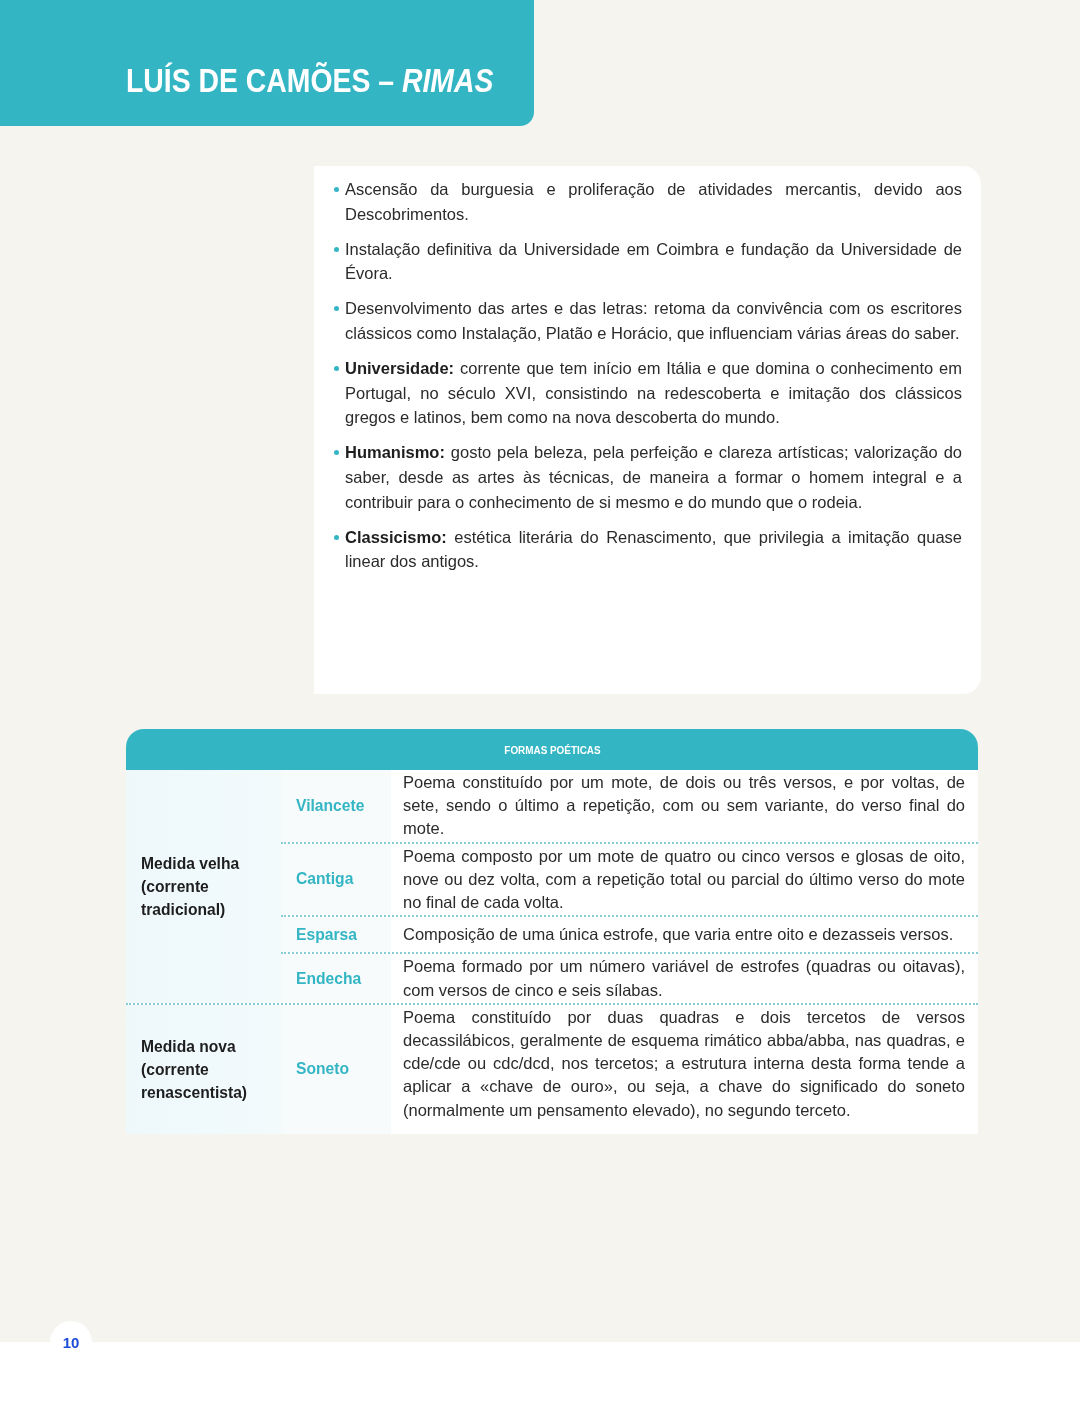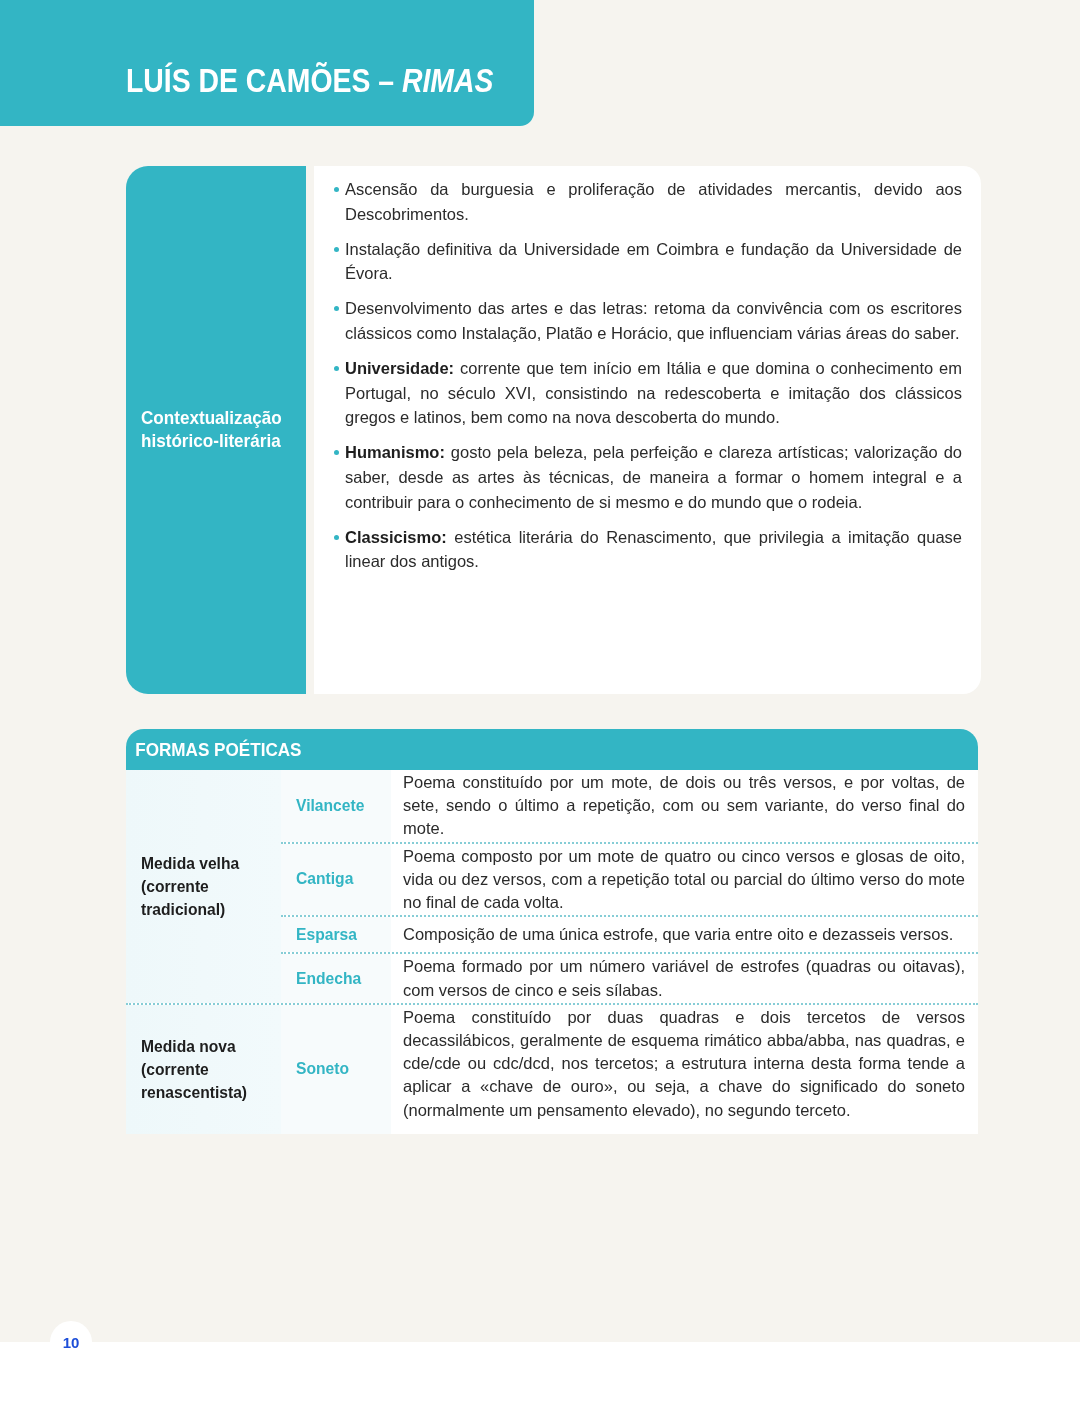--- a/index.html
+++ b/index.html
@@ -73,22 +73,22 @@
   
   .forms {
     position: absolute; left: 126px; top: 729px;
     width: 852px;
   }
   .forms-header {
     height: 41px;
     background: #33b5c4;
     border-top-left-radius: 18px;
     border-top-right-radius: 18px;
-    color: #ffffff; font-weight: bold; font-size: 19px;
-    display: flex; align-items: center; justify-content: flex-start;
+    color: #ffffff; font-weight: bold; font-size: 11px;
+    display: flex; align-items: center; justify-content: center;
   }
   .forms-header span { transform: scaleX(0.9); display: inline-block; }
   .forms-body { position: relative; width: 852px; background: #ffffff; }
   .group { display: flex; position: relative; }
   .group + .group { border-top: 2px dotted #86cdd6; }
   .group-label {
     width: 155px; flex: 0 0 155px;
     background: linear-gradient(to right, #eef8fa, #f2fafc);
     display: flex; align-items: center;
     padding-left: 15px; box-sizing: border-box;
@@ -124,23 +124,20 @@
     position: absolute; left: 0; top: 1342px; width: 1080px; height: 64px; background: #ffffff;
   }
 </style>
 </head>
 <body>
 
 <div class="header-band"></div>
 <div class="header-title"><span>LUÍS DE CAMÕES – </span><span class="em">RIMAS</span></div>
 
 <section class="context">
-  <div class="context-label-col">
-    <div class="context-label">Contextualização histórico-literária</div>
-  </div>
   <div class="context-body">
     <ul class="bullets">
       <li><span class="dot"></span><b></b><span>Ascensão da burguesia e proliferação de atividades mercantis, devido aos Descobrimentos.</span></li>
       <li><span class="dot"></span><b></b><span>Instalação definitiva da Universidade em Coimbra e fundação da Universidade de Évora.</span></li>
       <li><span class="dot"></span><b></b><span>Desenvolvimento das artes e das letras: retoma da convivência com os escritores clássicos como Instalação, Platão e Horácio, que influenciam várias áreas do saber.</span></li>
       <li><span class="dot"></span><b>Universidade:</b><span> corrente que tem início em Itália e que domina o conhecimento em Portugal, no século XVI, consistindo na redescoberta e imitação dos clássicos gregos e latinos, bem como na nova descoberta do mundo.</span></li>
       <li><span class="dot"></span><b>Humanismo:</b><span> gosto pela beleza, pela perfeição e clareza artísticas; valorização do saber, desde as artes às técnicas, de maneira a formar o homem integral e a contribuir para o conhecimento de si mesmo e do mundo que o rodeia.</span></li>
       <li><span class="dot"></span><b>Classicismo:</b><span> estética literária do Renascimento, que privilegia a imitação quase linear dos antigos.</span></li>
     </ul>
   </div>
@@ -159,21 +156,21 @@
         <div class="row">
           <div class="row-name">
               <span>Vilancete</span>
             </div>
           <div class="row-desc">Poema constituído por um mote, de dois ou três versos, e por voltas, de sete, sendo o último a repetição, com ou sem variante, do verso final do mote.</div>
         </div>
         <div class="row">
           <div class="row-name">
               <span>Cantiga</span>
             </div>
-          <div class="row-desc">Poema composto por um mote de quatro ou cinco versos e glosas de oito, vida ou dez versos, com a repetição total ou parcial do último verso do mote no final de cada volta.</div>
+          <div class="row-desc">Poema composto por um mote de quatro ou cinco versos e glosas de oito, nove ou dez volta, com a repetição total ou parcial do último verso do mote no final de cada volta.</div>
         </div>
         <div class="row">
           <div class="row-name">
               <span>Esparsa</span>
             </div>
           <div class="row-desc" style="padding-top:6px;padding-bottom:6px;">Composição de uma única estrofe, que varia entre oito e dezasseis versos.</div>
         </div>
         <div class="row">
           <div class="row-name">
               <span>Endecha</span>

